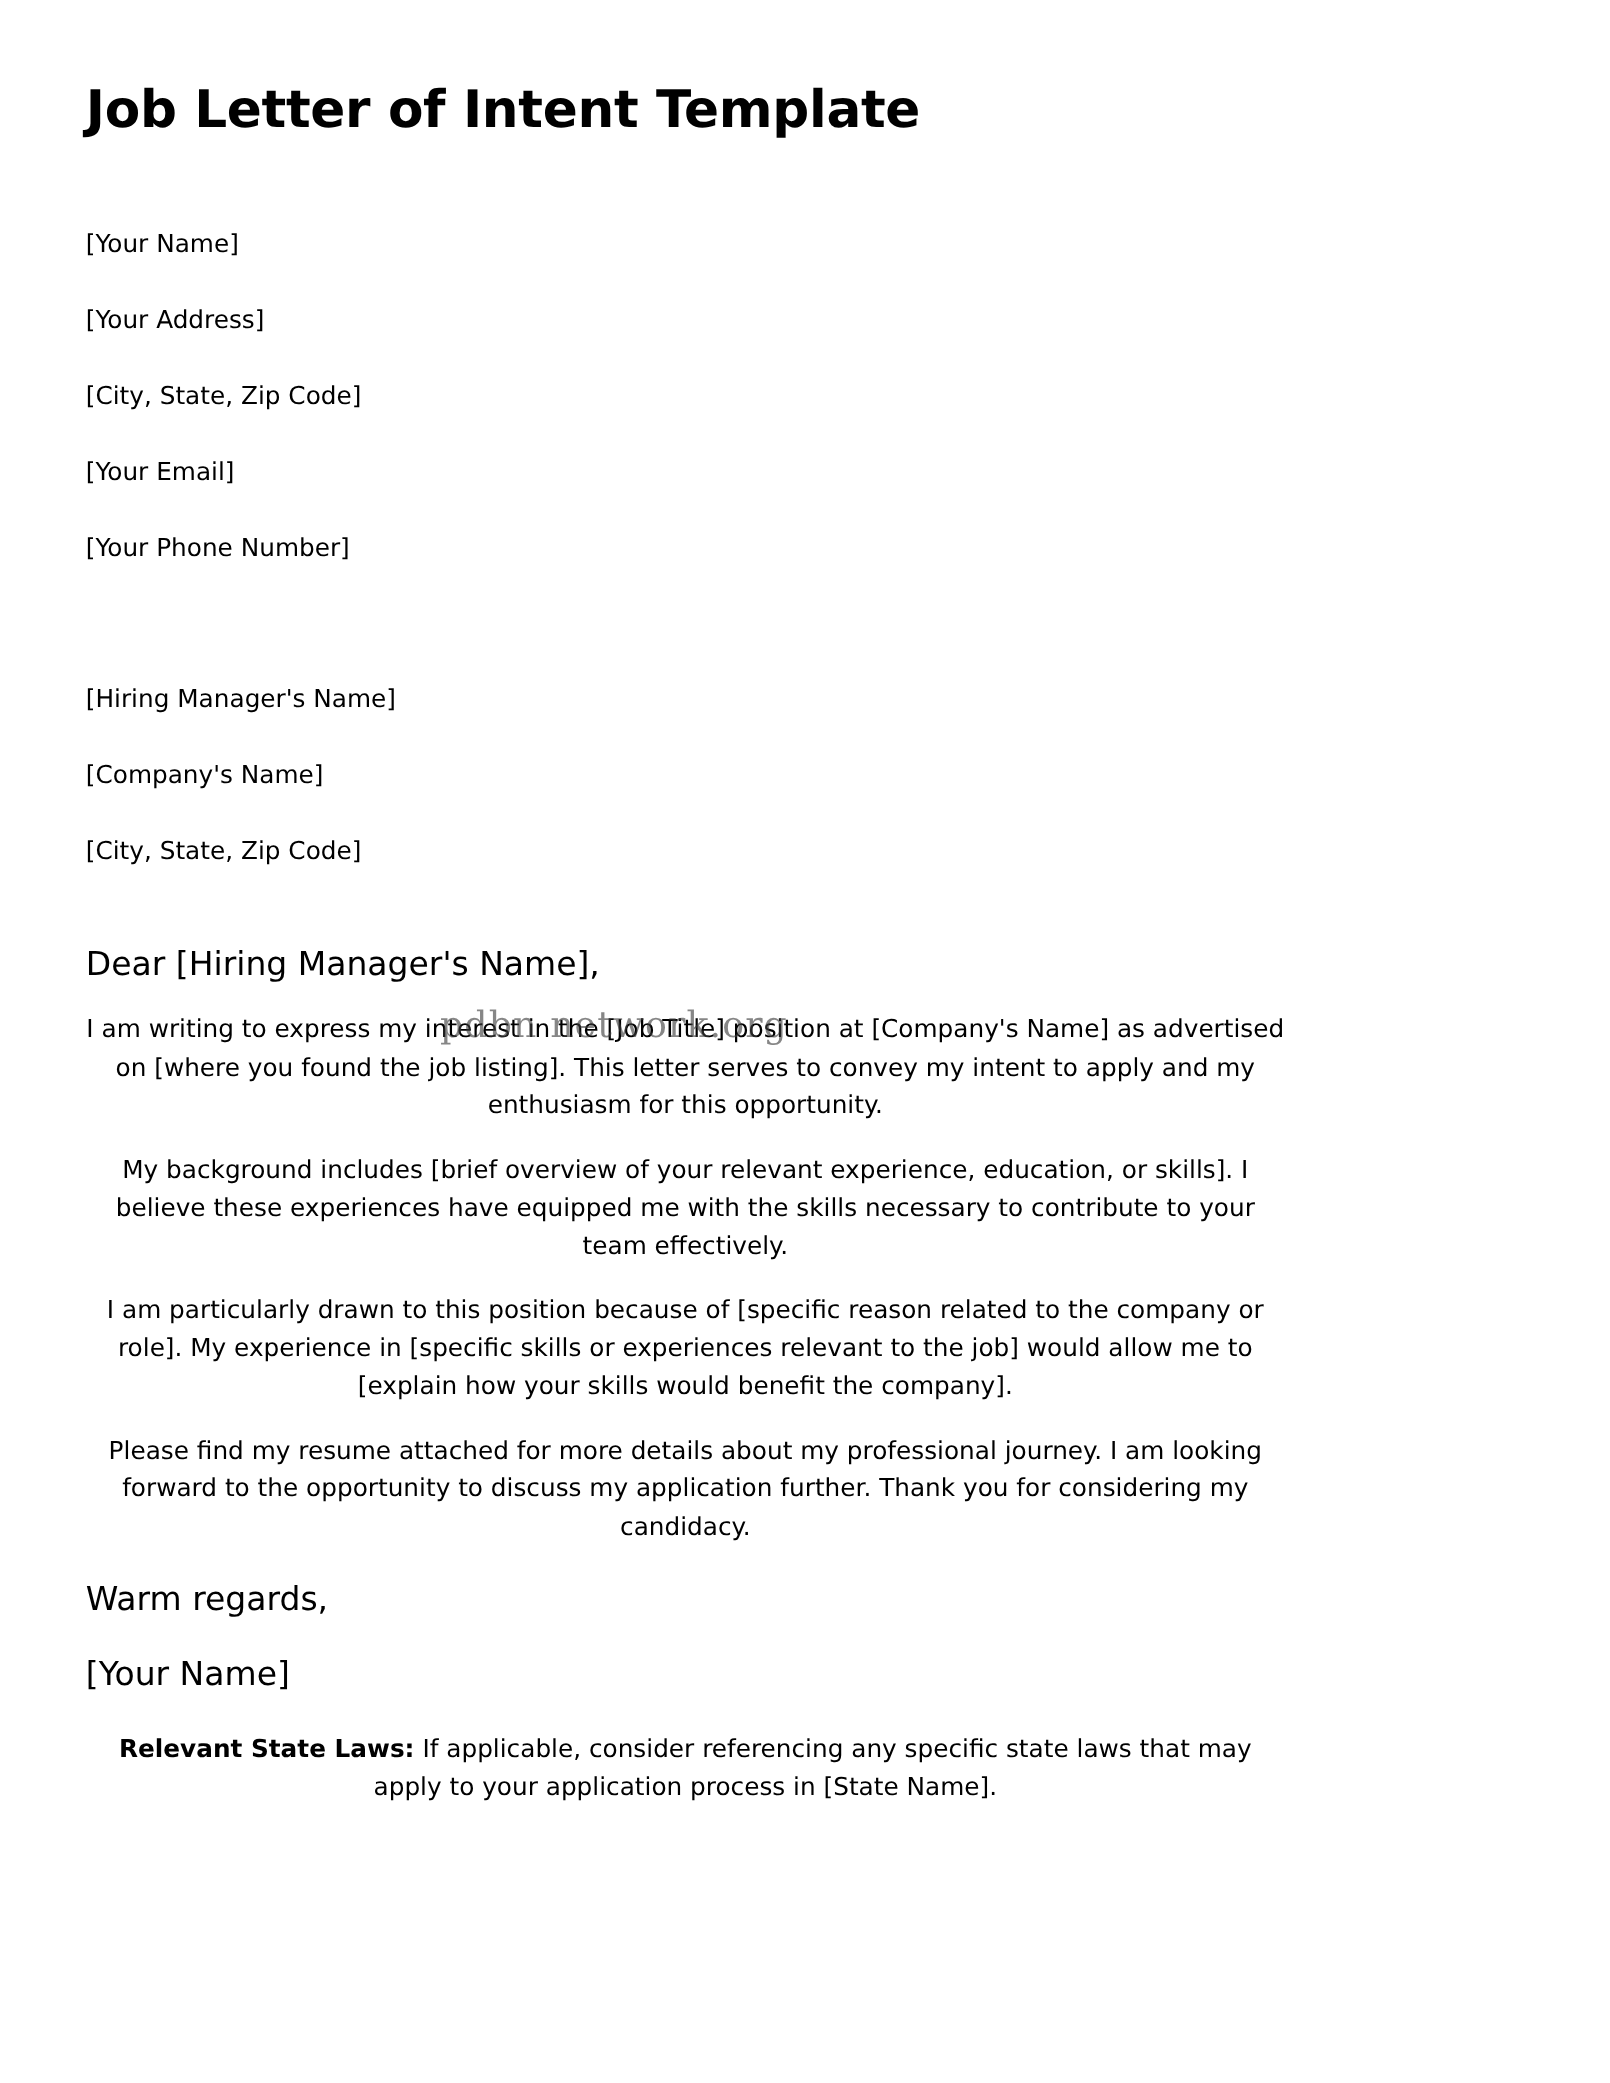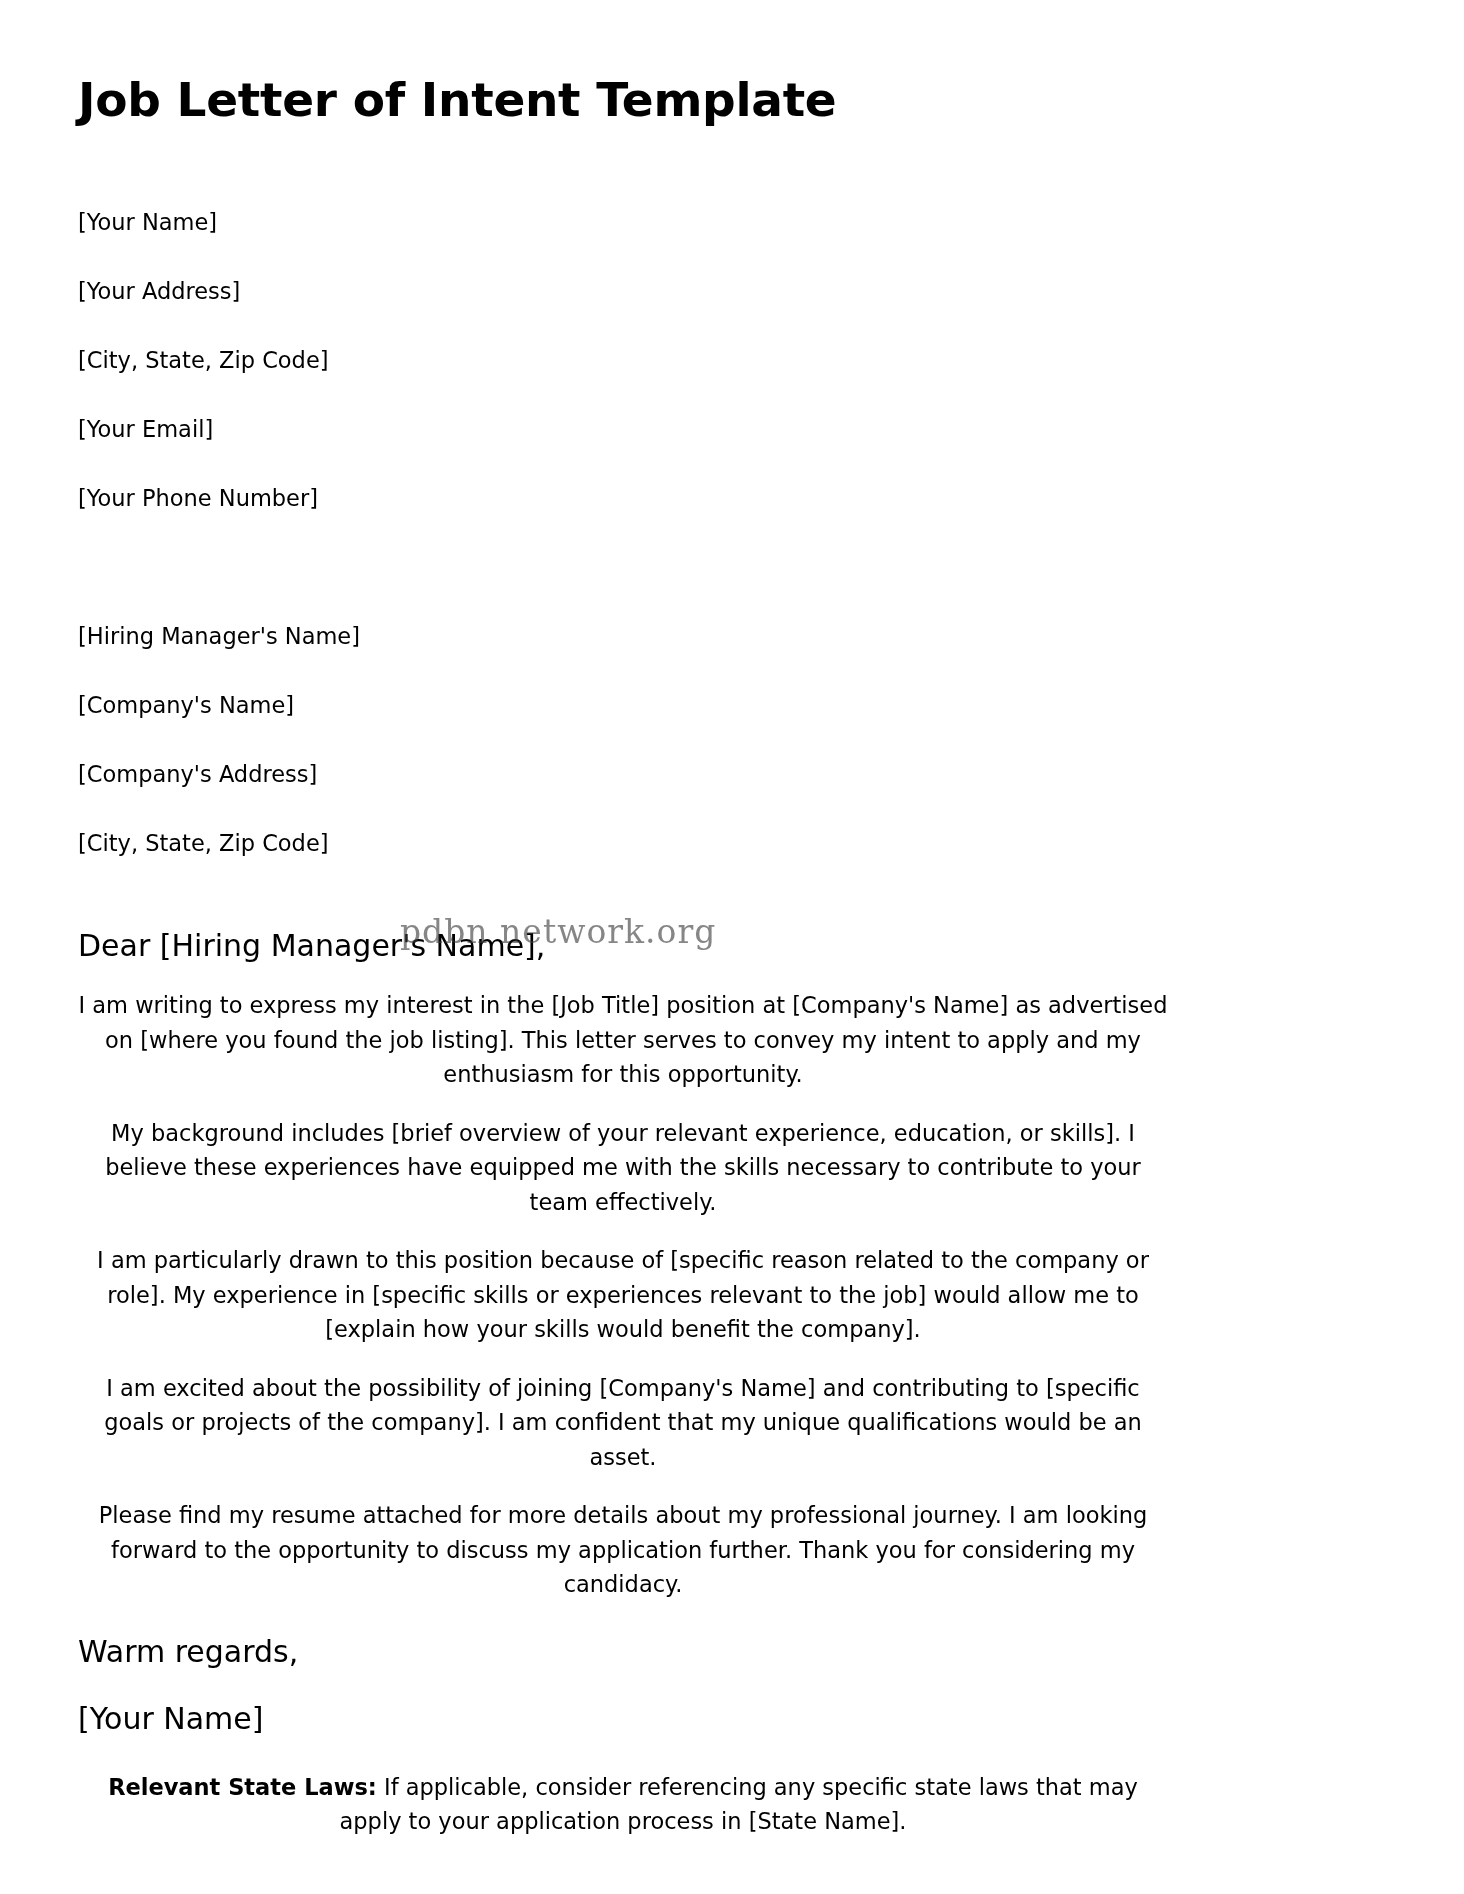--- a/index.html
+++ b/index.html
@@ -93,34 +93,32 @@
     <span class="line">[City, State, Zip Code]</span>
     <span class="line">[Your Email]</span>
     <span class="line">[Your Phone Number]</span>
   </div>
 
   <div class="gap-block"></div>
 
   <div class="addr-block">
     <span class="line">[Hiring Manager's Name]</span>
     <span class="line">[Company's Name]</span>
-    <span class="line">[Company's Address]</span>
     <span class="line">[City, State, Zip Code]</span>
   </div>
 
   <div class="gap-block"></div>
 
   <p class="salutation">Dear [Hiring Manager's Name],</p>
 
   <div class="spacer-sm"></div>
 
   <p class="para">I am writing to express my interest in the [Job Title] position at [Company's Name] as advertised on [where you found the job listing]. This letter serves to convey my intent to apply and my enthusiasm for this opportunity.</p>
   <p class="para">My background includes [brief overview of your relevant experience, education, or skills]. I believe these experiences have equipped me with the skills necessary to contribute to your team effectively.</p>
   <p class="para">I am particularly drawn to this position because of [specific reason related to the company or role]. My experience in [specific skills or experiences relevant to the job] would allow me to [explain how your skills would benefit the company].</p>
-  <p class="para">I am excited about the possibility of joining [Company's Name] and contributing to [specific goals or projects of the company]. I am confident that my unique qualifications would be an asset.</p>
   <p class="para">Please find my resume attached for more details about my professional journey. I am looking forward to the opportunity to discuss my application further. Thank you for considering my candidacy.</p>
 
   <div class="spacer-md"></div>
 
   <p class="salutation">Warm regards,</p>
 
   <div class="spacer-md"></div>
 
   <p class="salutation">[Your Name]</p>
 

